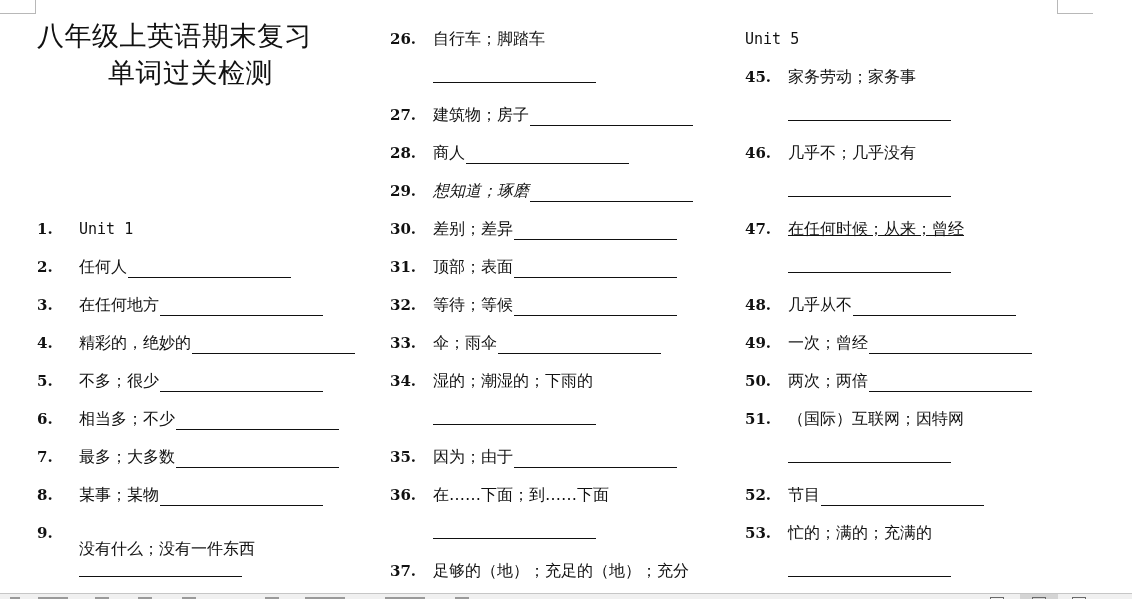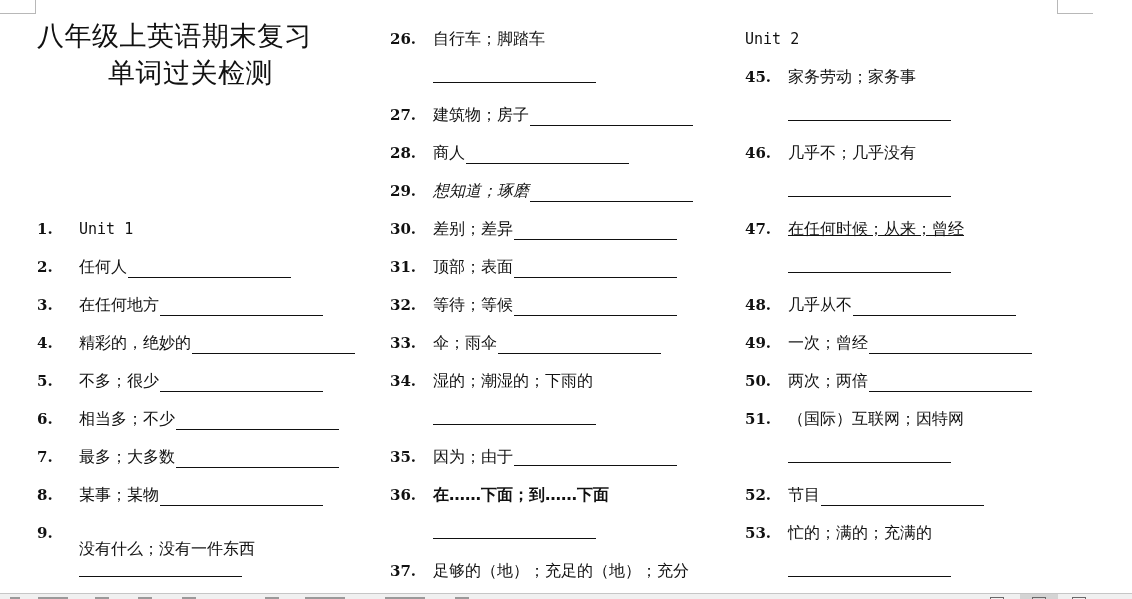--- a/index.html
+++ b/index.html
@@ -59,21 +59,21 @@
   <div class="crop" style="left:1057px;top:13px;width:36px;height:1px;"></div>
 
   <div class="title" style="left:108px;top:57px;">单词过关检测</div>
   <div class="title" style="left:37px;top:20px;">八年级上英语期末复习</div>
 
   <div id="col0"></div>
 
   <div id="col1"></div>
 
   <div class="row" style="left:745px;top:28px;">
-    <span class="txt unit" style="left:0;">Unit 2</span>
+    <span class="txt unit" style="left:0;">Unit 5</span>
   </div>
   <div id="col2"></div>
 <div class="row" style="left: 37px; top: 218px;">
       <span class="num">1.</span>
       <span class="txt unit" style="left: 42px;">
         <span>Unit 1</span>
       </span>
     </div>
     <div class="row" style="left: 37px; top: 256px;">
       <span class="num">2.</span>
@@ -189,28 +189,28 @@
     </div>
     <div class="row" style="left: 390px; top: 370px;">
       <span class="num">34.</span>
       <span class="txt" style="left: 43px;">
         <span>湿的；潮湿的；下雨的</span>
       </span>
     </div>
     <div class="line" style="left: 433px; top: 424px;"></div>
     <div class="row" style="left: 390px; top: 446px;">
       <span class="num">35.</span>
-      <span class="txt" style="left: 43px; align-items: center;">
+      <span class="txt" style="left: 43px;">
         <span>因为；由于</span>
         <span class="blank"></span>
       </span>
     </div>
     <div class="row" style="left: 390px; top: 484px;">
       <span class="num">36.</span>
-      <span class="txt" style="left: 43px; font-weight: bold;">
+      <span class="txt" style="left: 43px;">
         <span>在……下面；到……下面</span>
       </span>
     </div>
     <div class="line" style="left: 433px; top: 538px;"></div>
     <div class="row" style="left: 390px; top: 560px;">
       <span class="num">37.</span>
       <span class="txt" style="left: 43px;">
         <span>足够的（地）；充足的（地）；充分</span>
       </span>
     </div>

